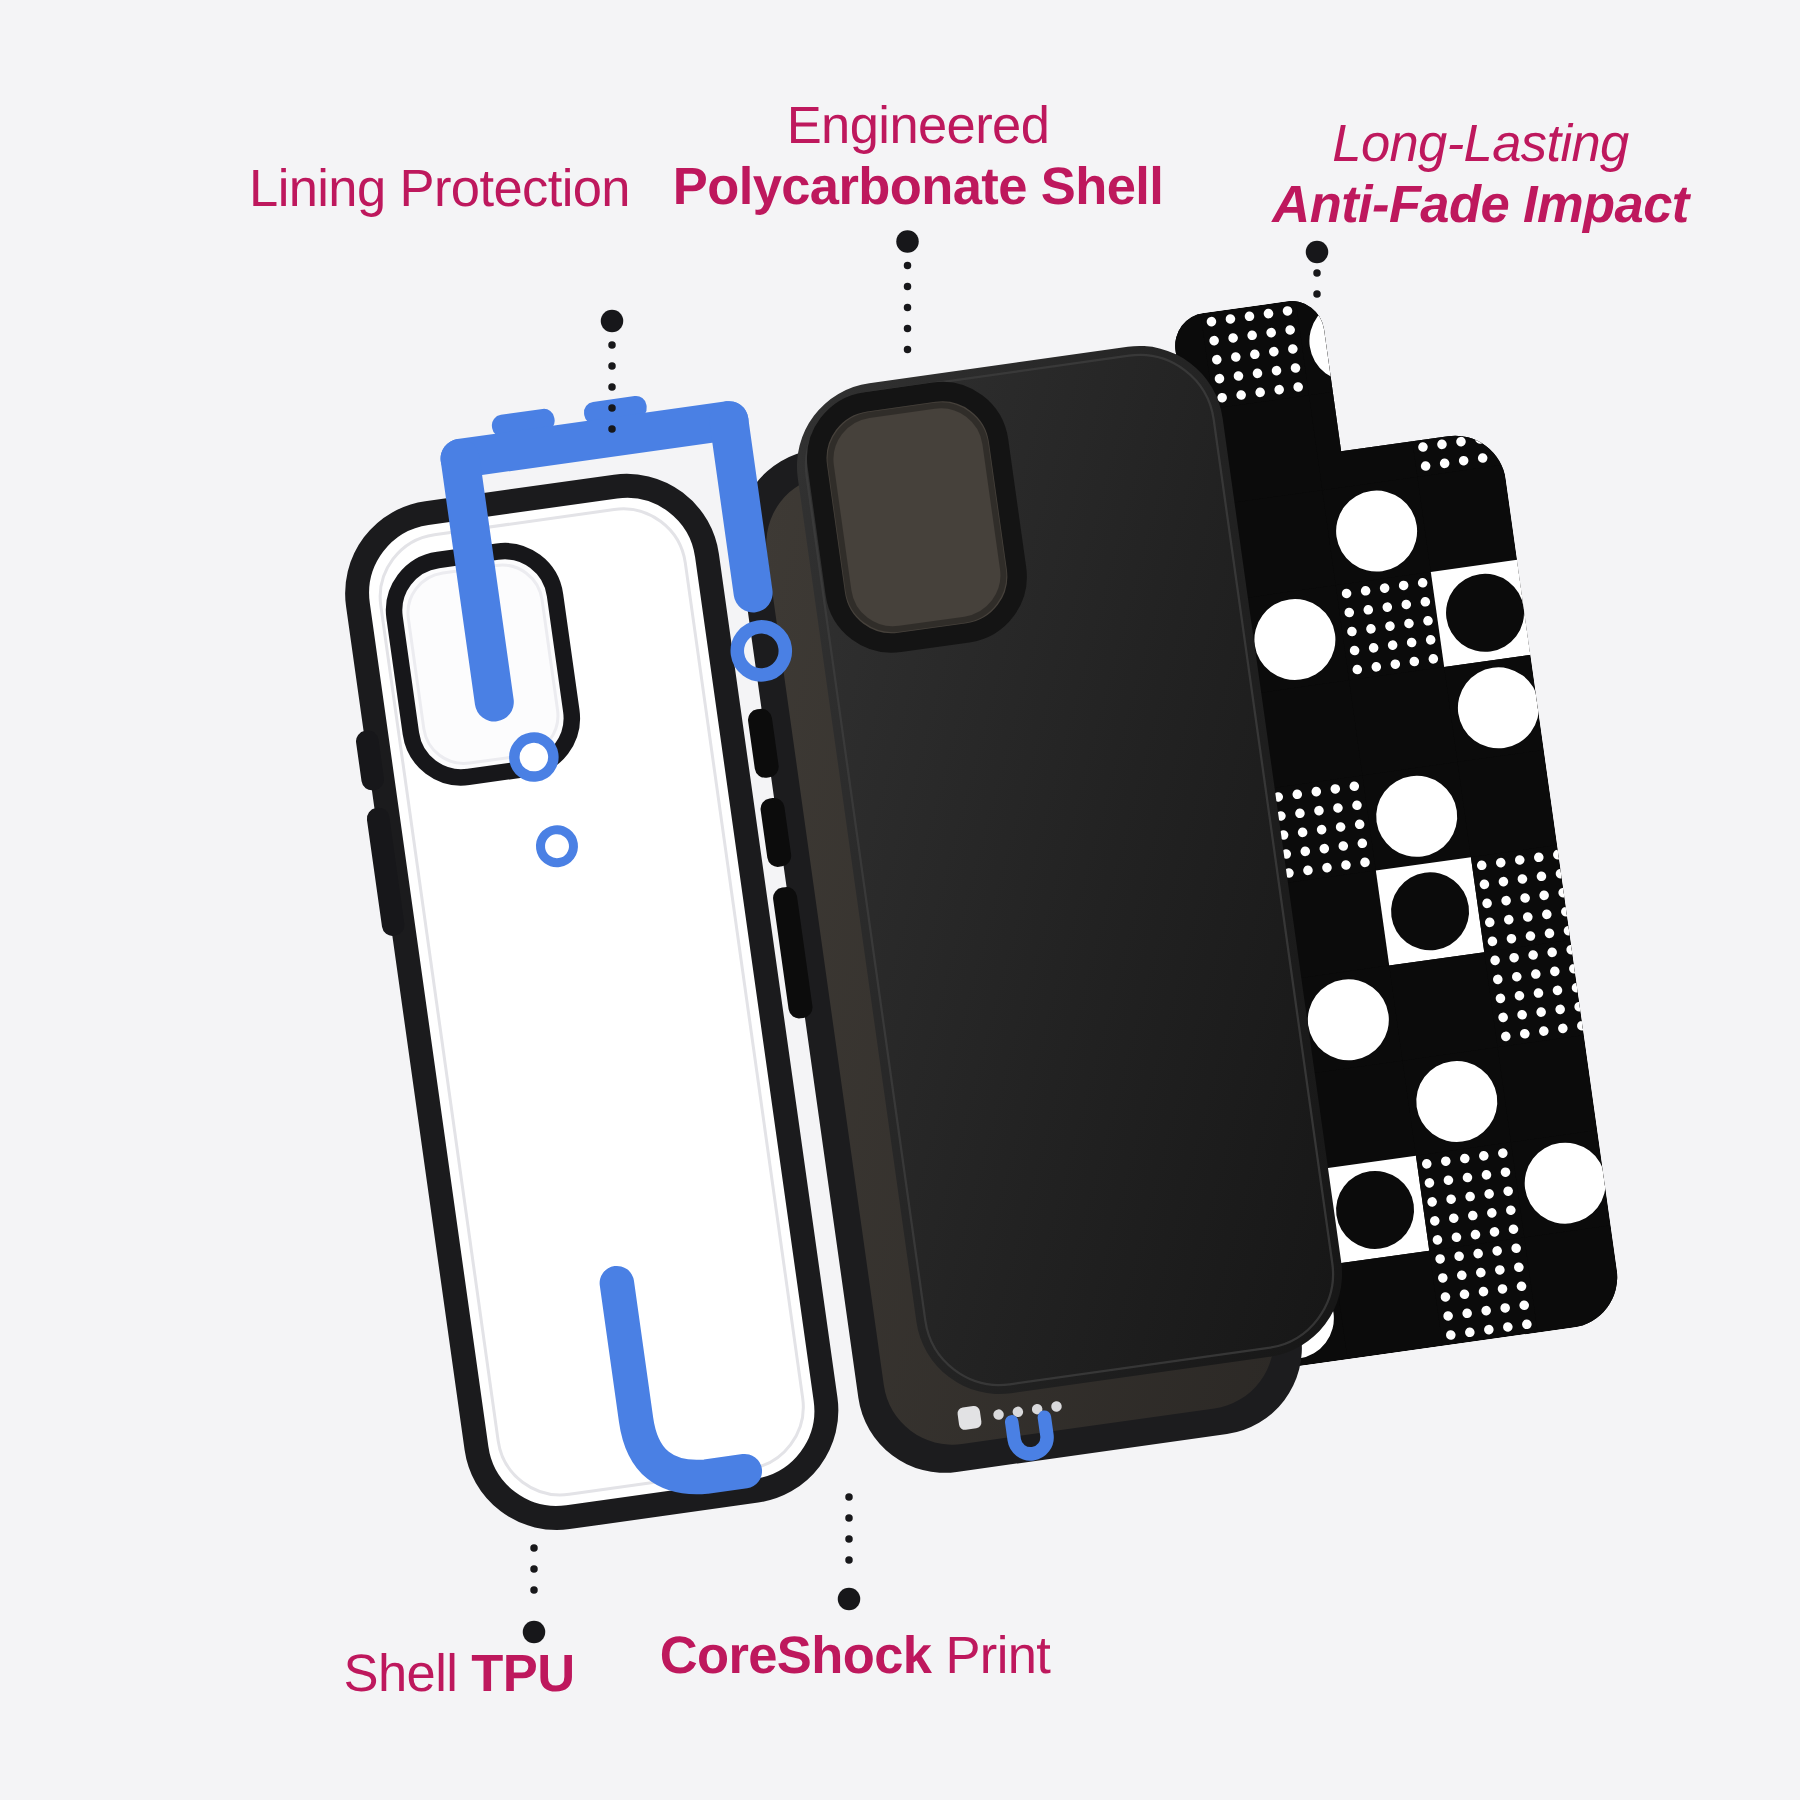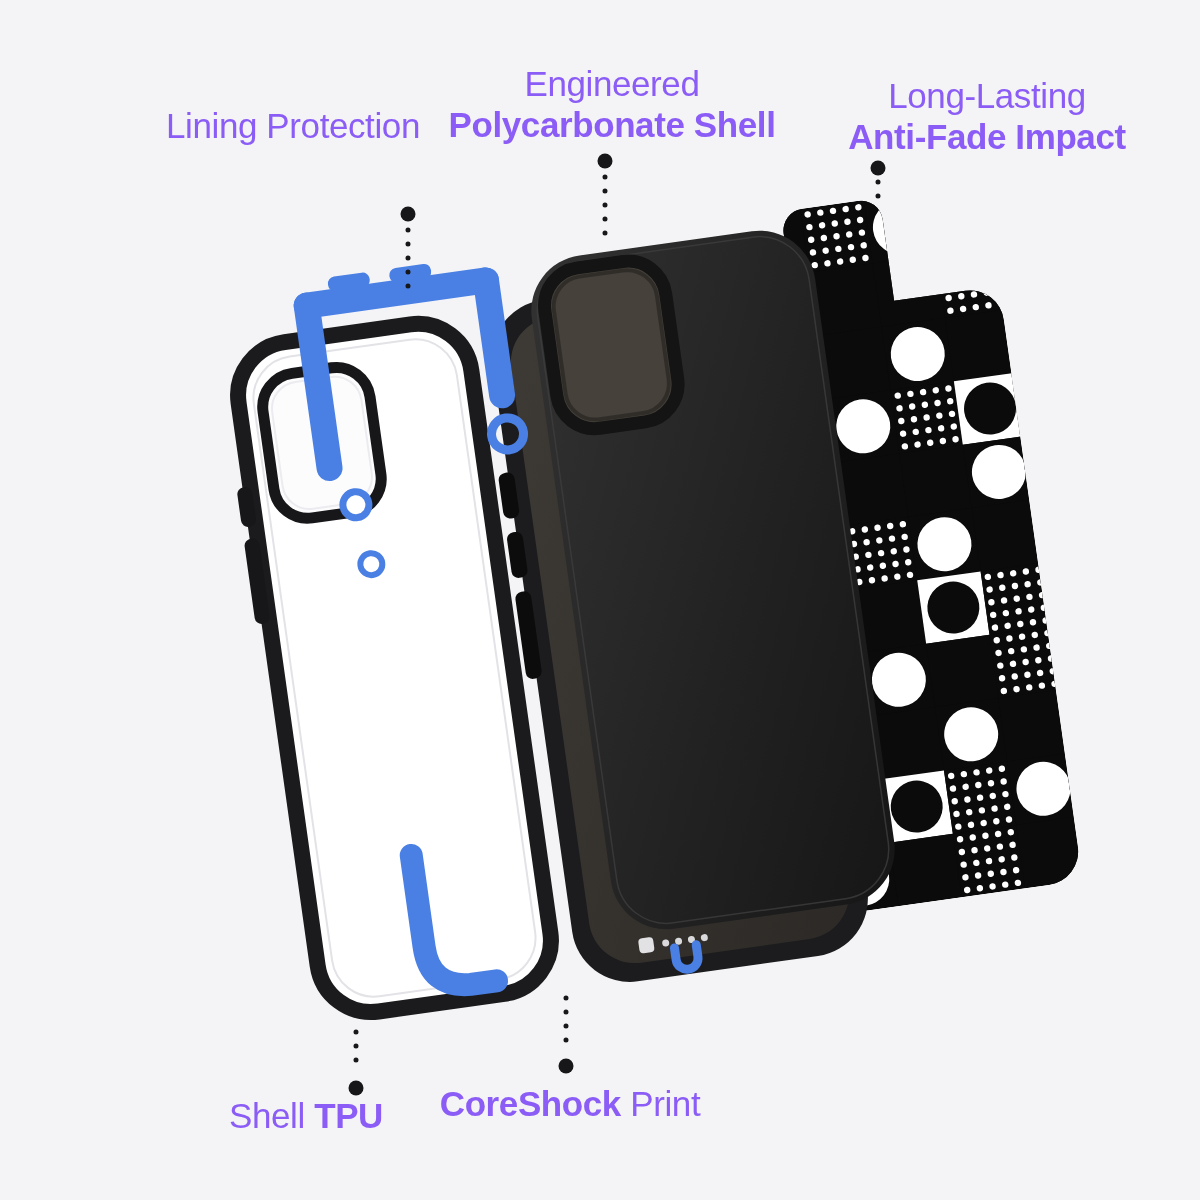--- a/index.html
+++ b/index.html
@@ -4,21 +4,21 @@
 <style>
   html,body{margin:0;padding:0;}
   body{
     width:1200px;height:1200px;overflow:hidden;
     background:#f4f4f6;
     font-family:"Liberation Sans",sans-serif;
   }
   .stage{position:relative;width:1200px;height:1200px;}
   .stage > svg{position:absolute;left:0;top:0;}
   .lbl{
-    position:absolute;text-align:center;color:#8b5cf6;
+    position:absolute;text-align:center;color:#be185d;
     font-size:35px;line-height:1.17;letter-spacing:-0.4px;
   }
   .bold{font-weight:700;}
 </style>
 </head>
 <body>
 
 <div class="stage">
 
   <svg width="1200" height="1200" viewBox="0 0 1200 1200">
@@ -423,21 +423,21 @@
 
   <div class="lbl" style="left:93px;top:106px;width:400px;">
     <div>Lining Protection</div>
   </div>
 
   <div class="lbl" style="left:412px;top:64px;width:400px;">
     <div>Engineered</div>
     <div class="bold">Polycarbonate Shell</div>
   </div>
 
-  <div class="lbl" style="left:787px;top:76px;width:400px;">
+  <div class="lbl" style="left:787px;top:76px;width:400px;font-style:italic;">
     <div>Long-Lasting</div>
     <div class="bold">Anti-Fade Impact</div>
   </div>
 
   <div class="lbl" style="left:106px;top:1096px;width:400px;">
     <span>Shell </span><span class="bold">TPU</span>
   </div>
 
   <div class="lbl" style="left:370px;top:1084px;width:400px;">
     <span class="bold">CoreShock</span><span> Print</span>

